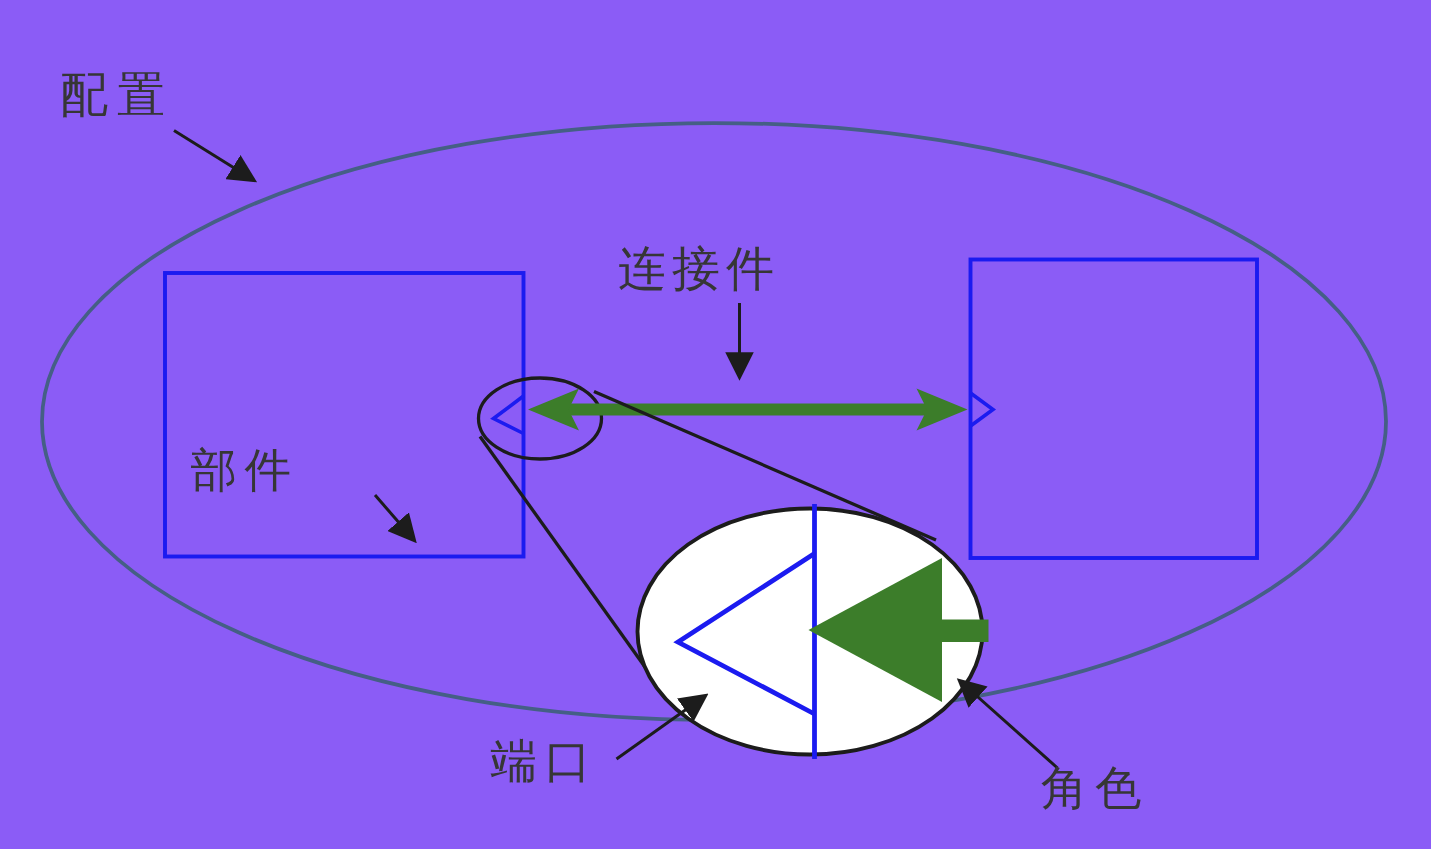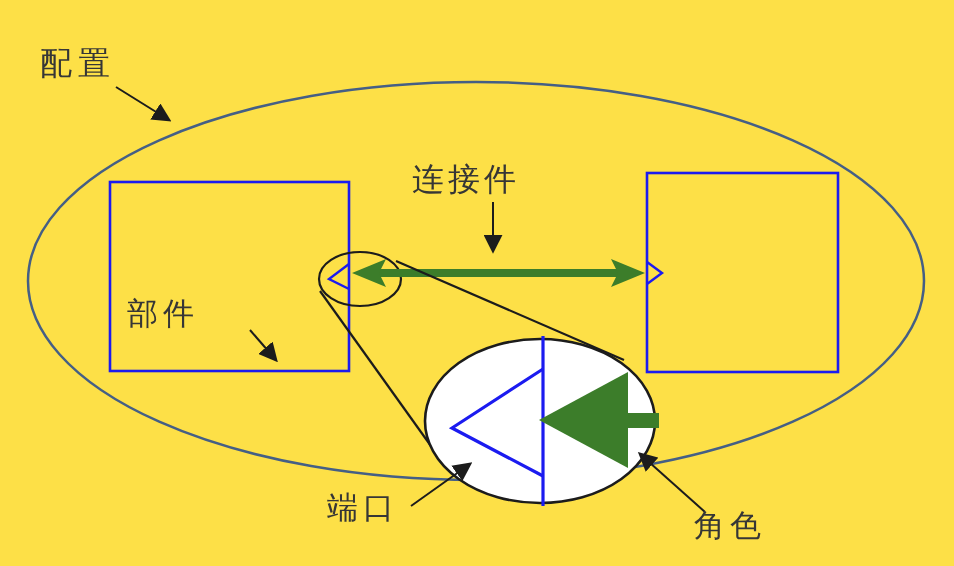--- a/index.html
+++ b/index.html
@@ -1,19 +1,19 @@
 <!DOCTYPE html>
 <html><head>
 <meta charset="utf-8">
 <style>
   html,body{margin:0;padding:0;background:#ffffff;}
   .stage{
     position:relative;
     width:954px;height:566px;
-    background:#fde047;
+    background:#8b5cf6;
     overflow:hidden;
     font-family:"DejaVu Serif", "Liberation Serif", serif;
     text-decoration:underline;
   }
   svg{display:block;}
   .ink{stroke:#1c1c1c;}
   .lbl{
     fill:#363636;
     font-family:"DejaVu Serif", "Liberation Serif", serif;
     font-weight:500;

